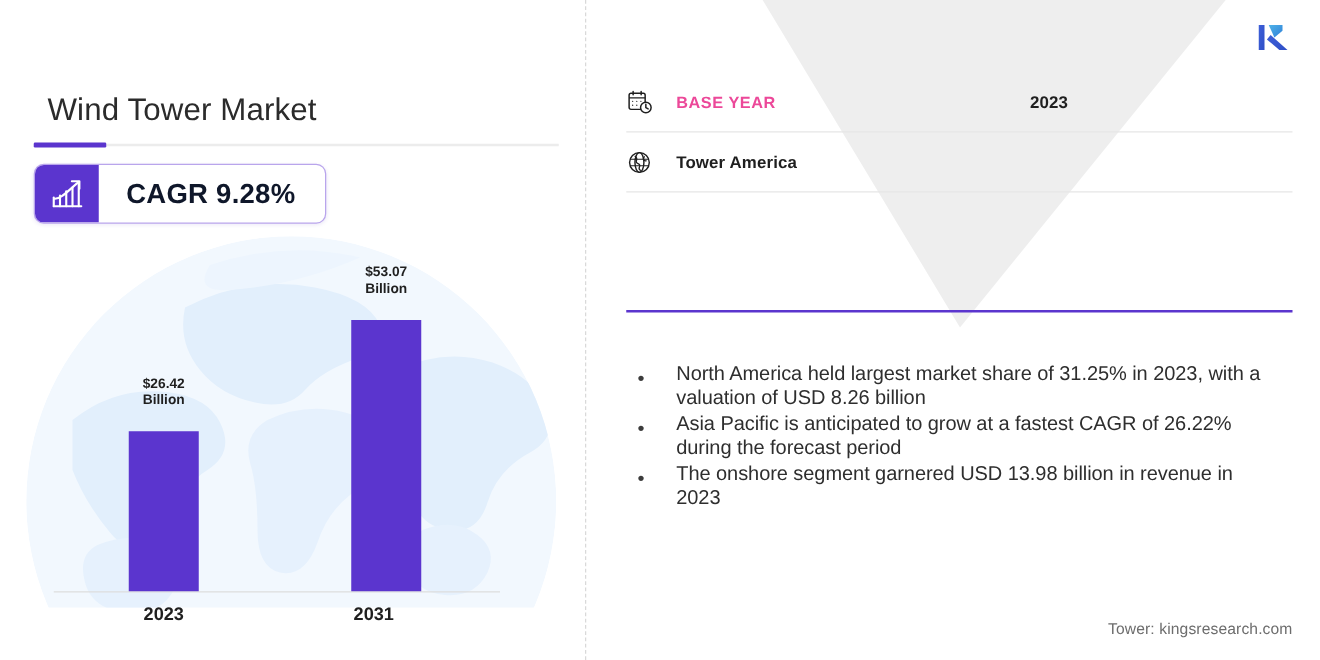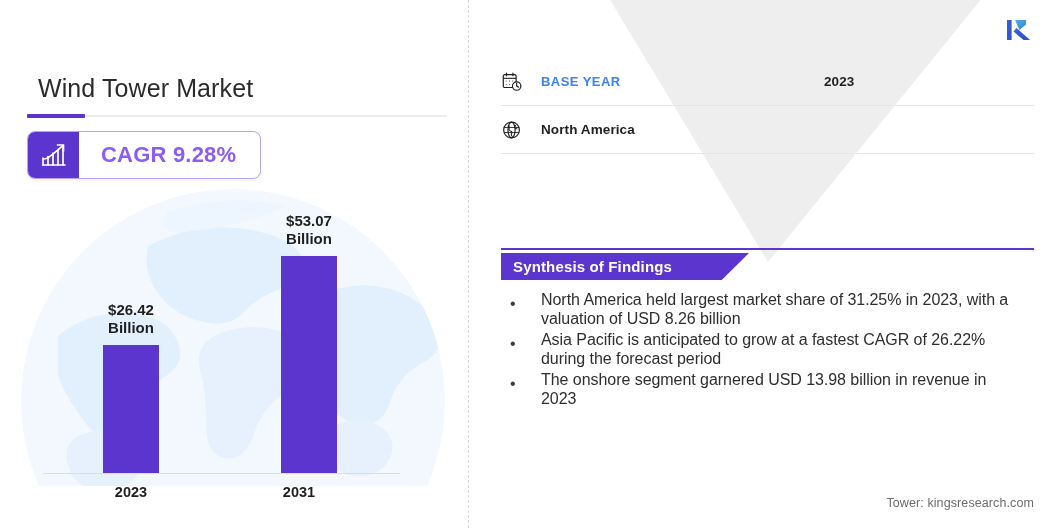--- a/index.html
+++ b/index.html
@@ -96,21 +96,21 @@
     display: flex;
     align-items: center;
     justify-content: center;
   }
   .cagr-label {
     display: flex;
     align-items: center;
     padding: 0 24px 0 22px;
     font-size: 22px;
     font-weight: bold;
-    color: #8b5cf6;
+    color: #0f172a;
     letter-spacing: 0.2px;
     white-space: nowrap;
   }
 
   
   .chart-area {
     position: absolute;
     left: 0; top: 200px;
     width: 468px; height: 310px;
   }
@@ -123,21 +123,21 @@
     background: #dddddd;
   }
   .bar {
     position: absolute;
     background: #5b35ce;
     width: 56px;
   }
   .bar-value {
     position: absolute;
     text-align: center;
-    font-size: 15px;
+    font-size: 11px;
     font-weight: bold;
     color: #1f1f1f;
     line-height: 1.17;
     width: 110px;
   }
   .bar-cat {
     position: absolute;
     text-align: center;
     font-size: 14.5px;
     font-weight: bold;
@@ -185,21 +185,21 @@
     width: 40px;
     flex: 0 0 40px;
     display: flex;
     align-items: center;
     justify-content: flex-start;
   }
   .fact-label {
     flex: 0 0 283px;
     font-size: 13px;
     font-weight: bold;
-    color: #3b82f6;
+    color: #ec4899;
     letter-spacing: 0.45px;
   }
   .fact-value {
     flex: 1;
     font-size: 13.5px;
     font-weight: bold;
     color: #1f1f1f;
     letter-spacing: 0.1px;
   }
 
@@ -389,29 +389,26 @@
           <svg width="22" height="22" viewBox="0 0 24 24" xmlns="http://www.w3.org/2000/svg">
             <g fill="none" stroke="#1f1f1f" stroke-width="1.25">
               <circle cx="11.5" cy="12" r="8.6"></circle>
               <ellipse cx="11.5" cy="12" rx="3.9" ry="8.6"></ellipse>
               <path d="M3.2 9.2 L19.8 9.2 M3.2 14.8 L19.8 14.8" stroke-width="1"></path>
               <path d="M7.4 6.4 q2.4 1.6 1.6 3.6 q-0.9 2.2 1.3 3 q2.3 0.8 1.2 3 q-1 2 1.2 3.2" stroke-width="1.1"></path>
               <path d="M16.2 6.8 q-1.8 1 -1.1 2.6 q0.7 1.6 2.6 1" stroke-width="1.1"></path>
             </g>
           </svg>
         </span>
-        <span class="fact-value">North America</span>
+        <span class="fact-value">Tower America</span>
       </div>
 
     </div>
 
     <div class="synthesis-rule"></div>
-    <div class="synthesis-banner">
-      <span class="synthesis-banner-text">Synthesis of Findings</span>
-    </div>
 
     <div class="findings-list">
       <div class="finding-item">
         <span class="finding-bullet">•</span>
         <span class="finding-text">North America held largest market share of 31.25% in 2023, with a valuation of USD 8.26 billion</span>
       </div>
       <div class="finding-item">
         <span class="finding-bullet">•</span>
         <span class="finding-text">Asia Pacific is anticipated to grow at a fastest CAGR of 26.22% during the forecast period</span>
       </div>

